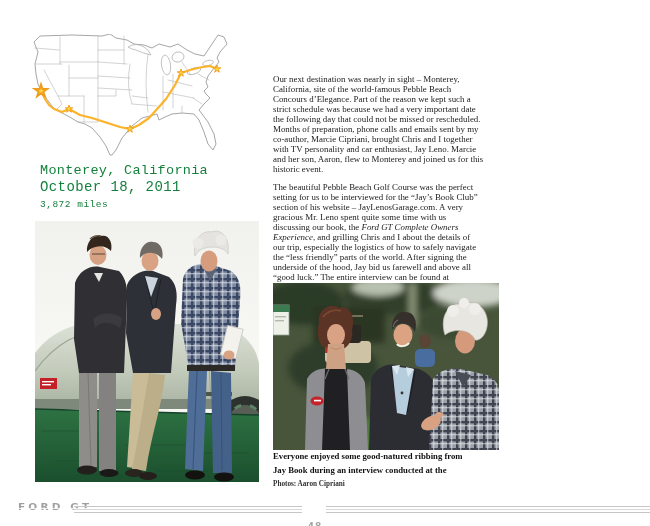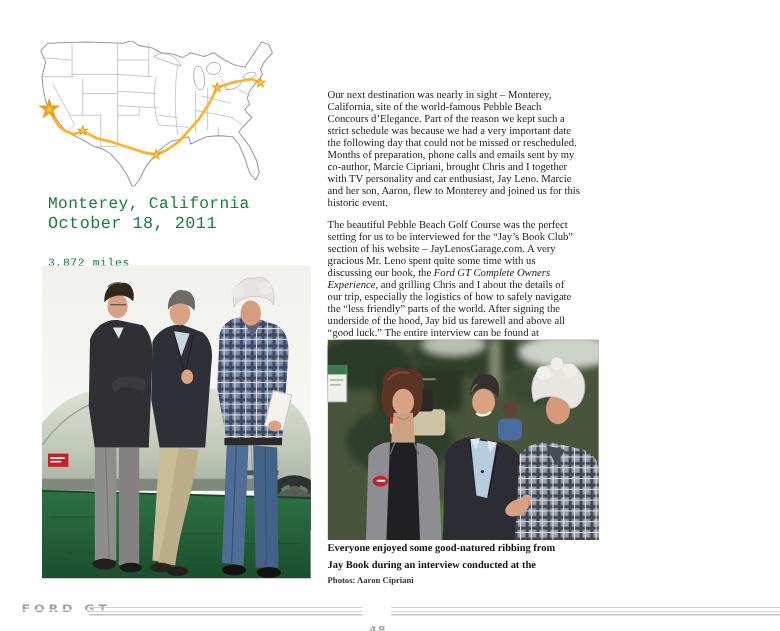--- a/index.html
+++ b/index.html
@@ -5,21 +5,21 @@
   html,body{margin:0;padding:0;background:#ffffff;}
   .page{position:relative;width:650px;height:526px;background:#fff;overflow:hidden;
         font-family:"Liberation Serif",serif;color:#1f1f1f;}
 
   
   .map-wrap{position:absolute;left:32px;top:34px;width:196px;height:122px;}
   .map-caption{position:absolute;left:40px;top:163px;width:200px;text-align:left;
                font-family:Liberation Mono, monospace;color:#15803d;}
   .map-loc{font-size:13.5px;letter-spacing:.3px;line-height:16px;}
   .map-date{font-size:14px;letter-spacing:.4px;line-height:16px;}
-  .map-miles{font-size:9.5px;letter-spacing:.5px;margin-top:19px;}
+  .map-miles{font-size:9.5px;letter-spacing:.5px;margin-top:4px;}
 
   
   .photo-left{position:absolute;left:35px;top:221px;width:224px;height:261px;margin:0;}
   .photo-right{position:absolute;left:273px;top:283px;width:226px;height:167px;margin:0;}
   .photo-left svg,.photo-right svg{display:block;width:100%;height:100%;}
 
   
   .article{position:absolute;left:273px;top:39px;width:211px;
            font-size:8.9px;line-height:10px;color:#222;margin-top:35px;}
   .article p{margin:0 0 8px 0;}

